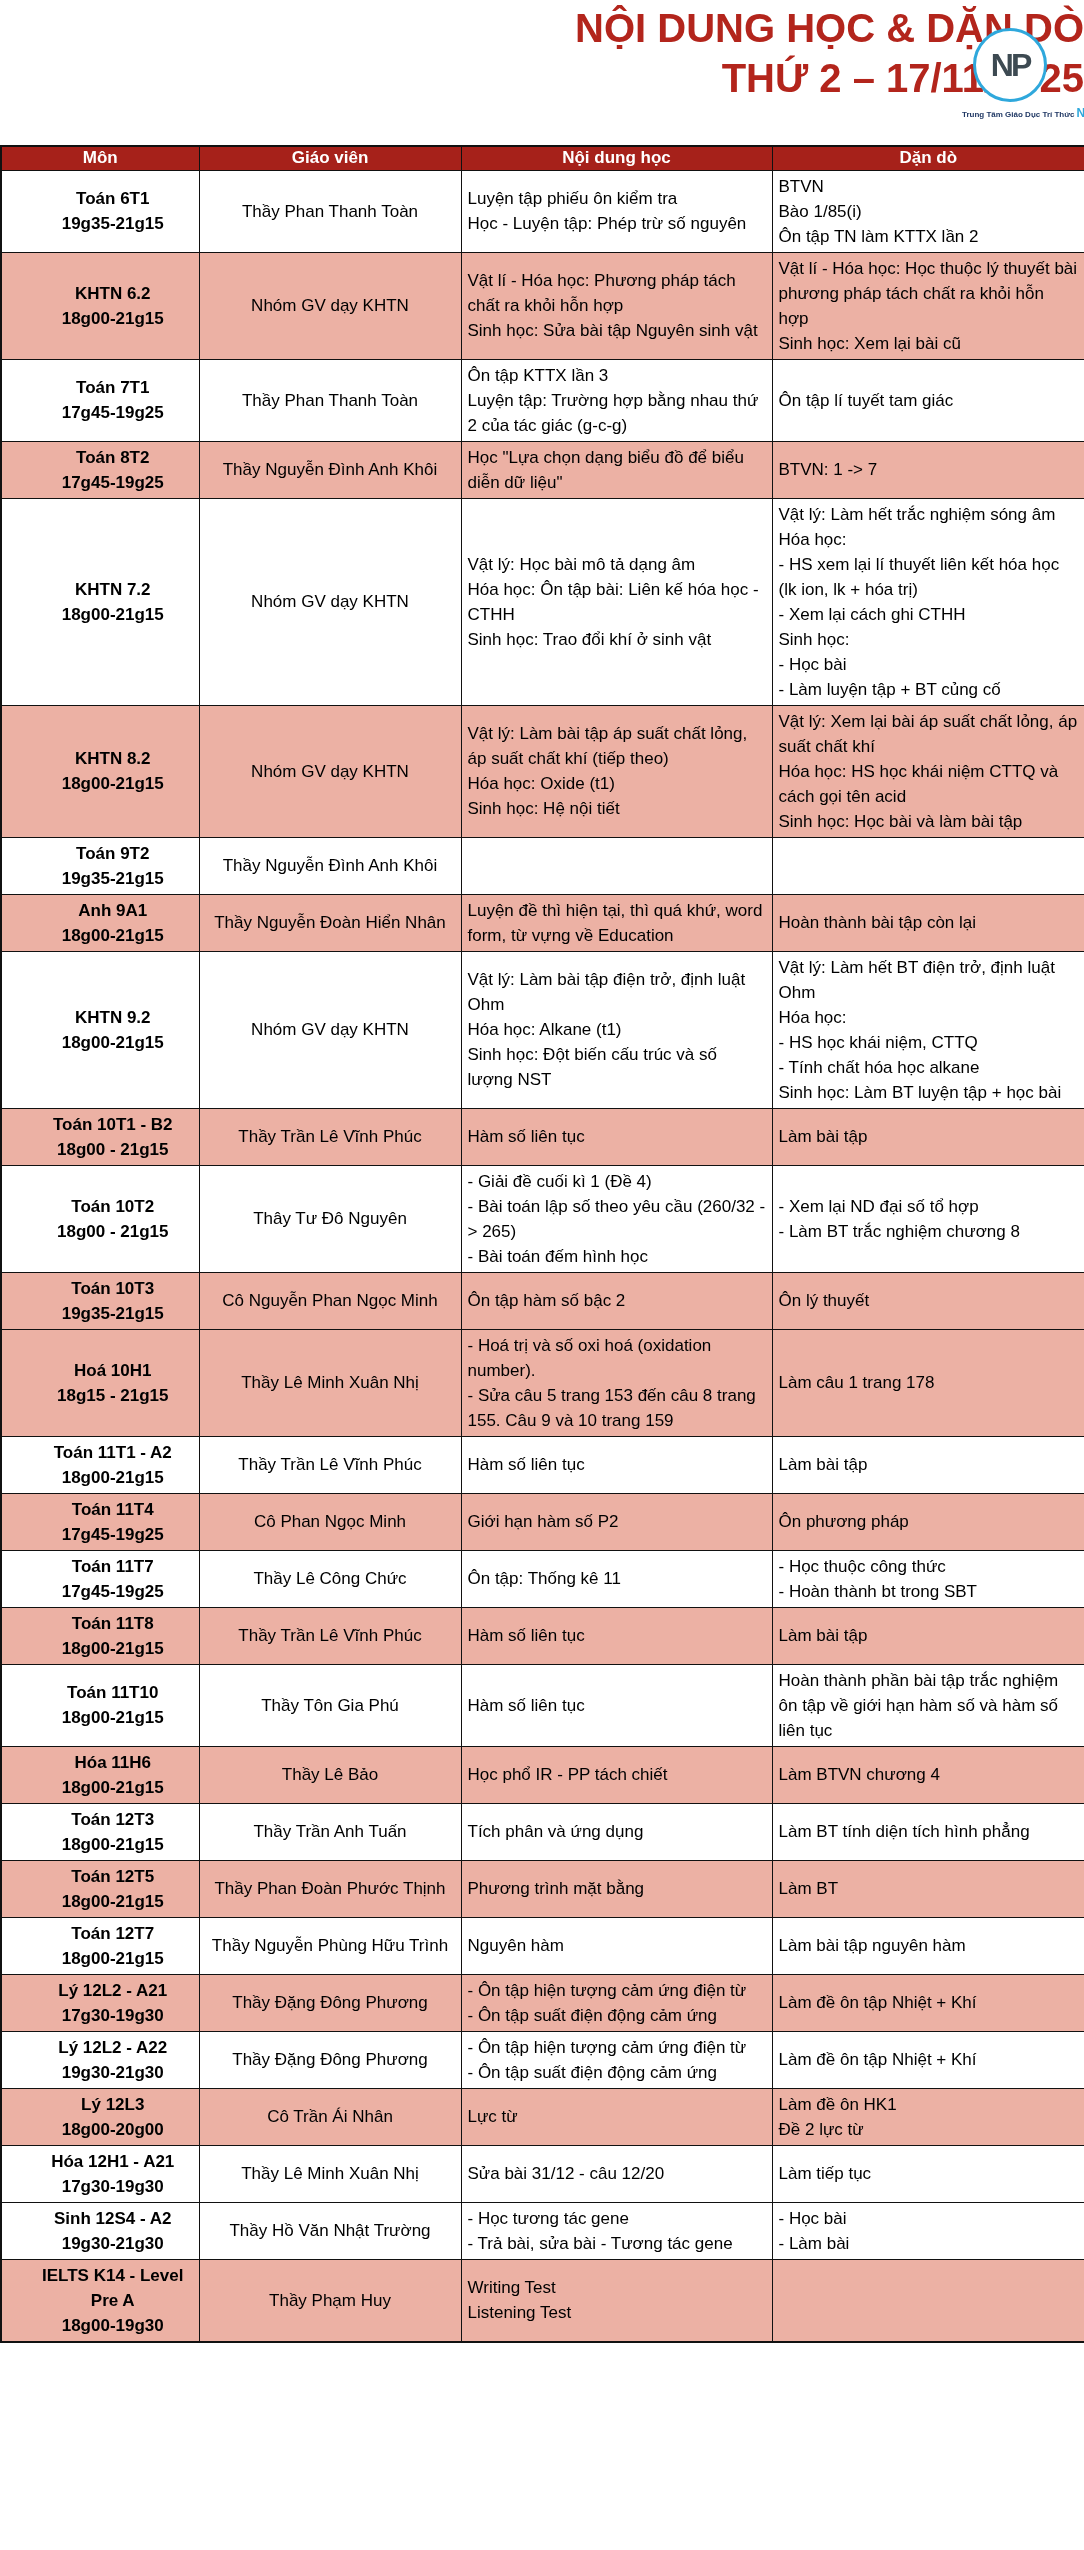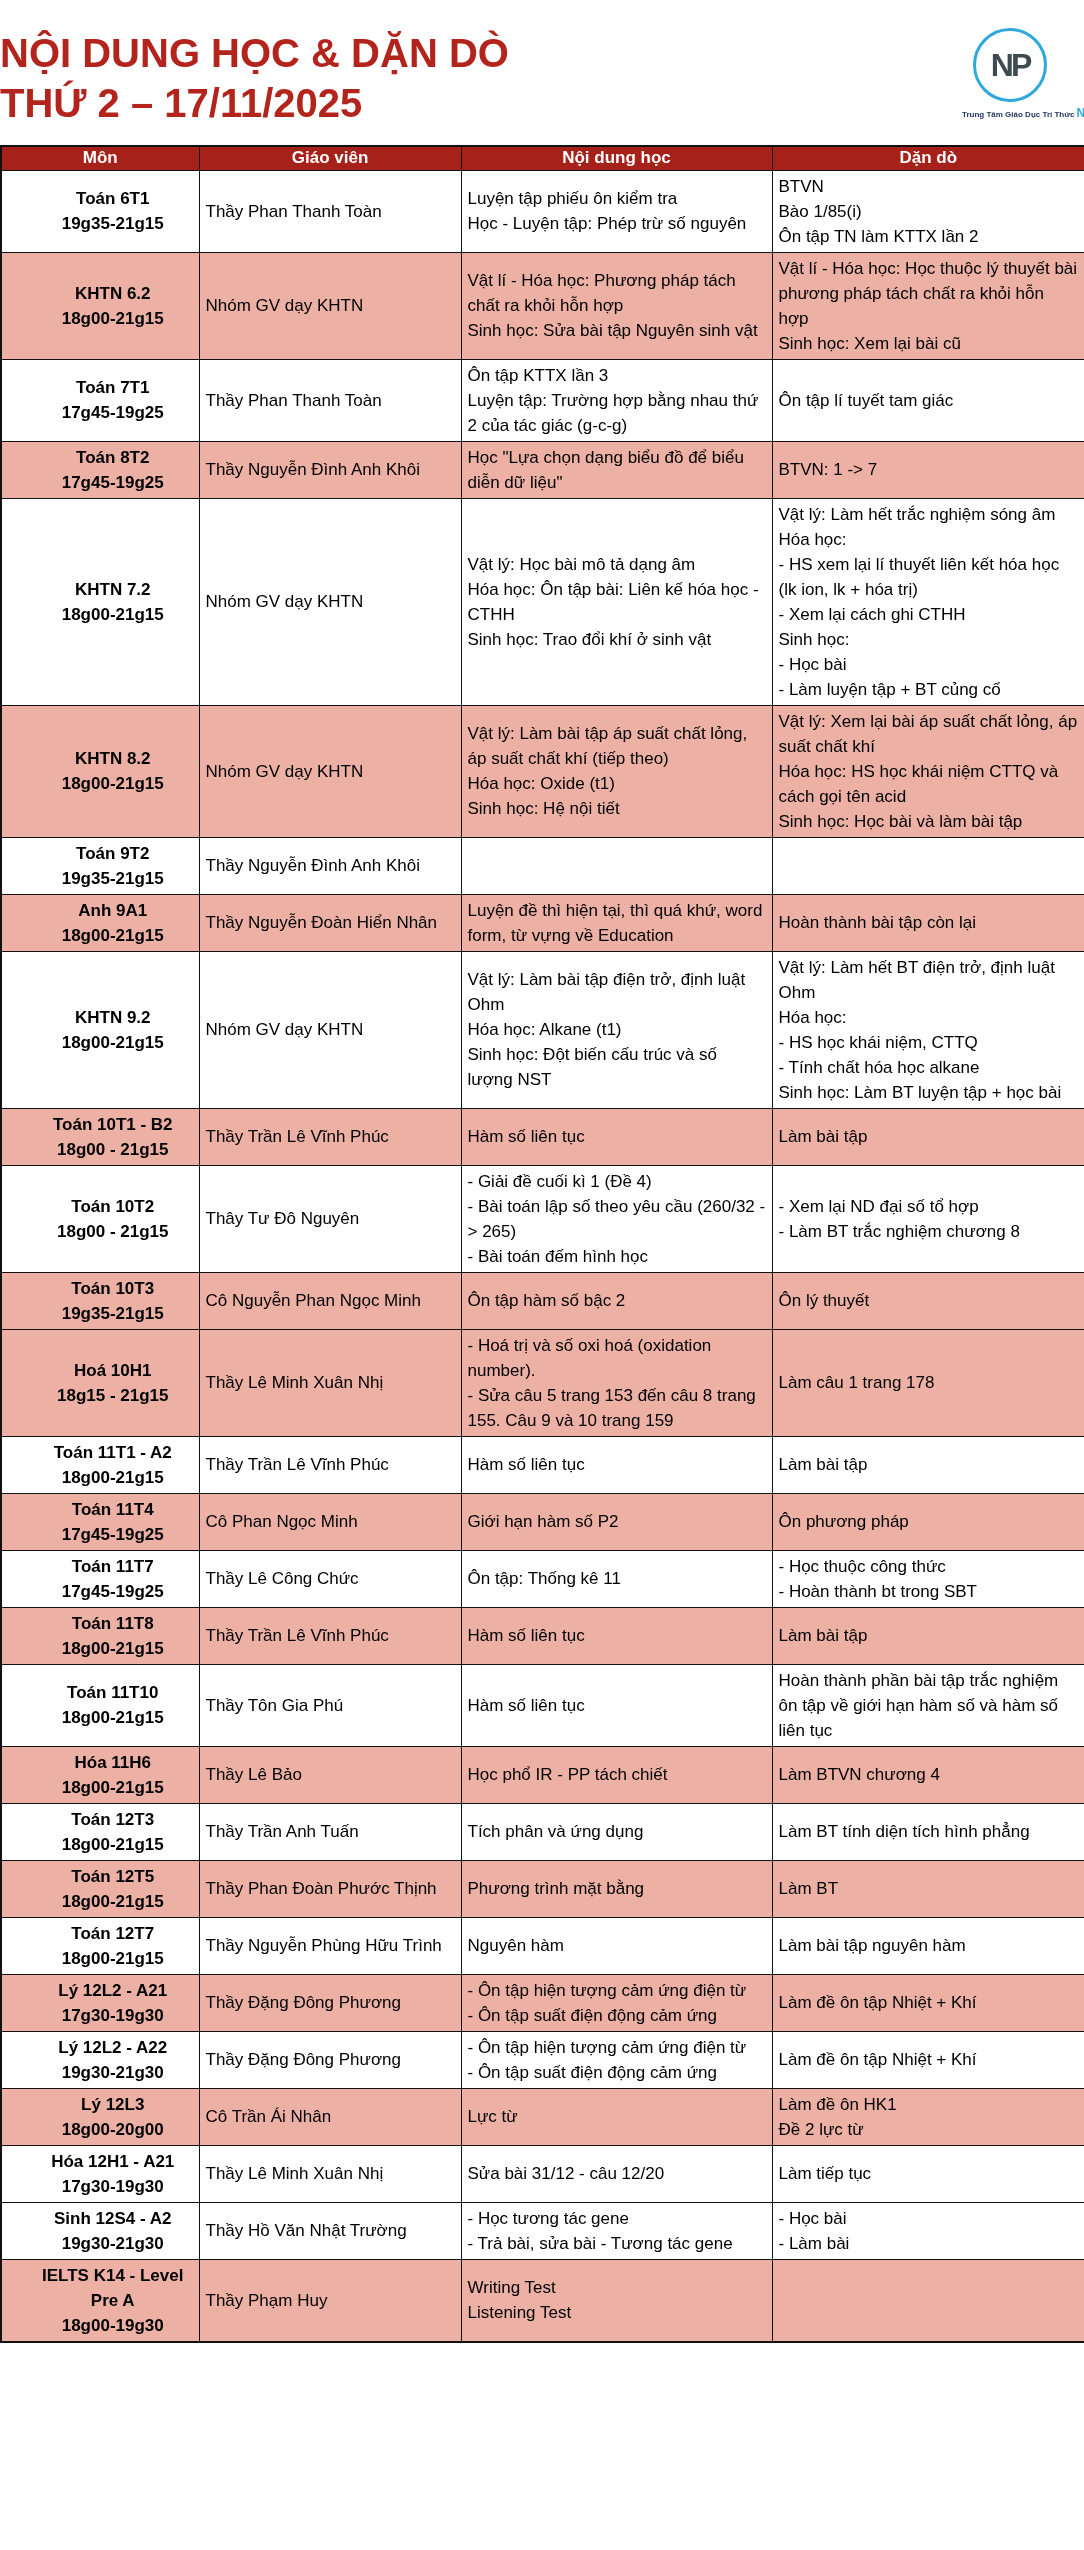--- a/index.html
+++ b/index.html
@@ -14,21 +14,21 @@
   }
   *{margin:0;padding:0;box-sizing:border-box;}
   html,body{width:1084px;}
   body{
     height:2550px;overflow:hidden;background:#fff;
     font-family:"Liberation Sans","DejaVu Sans",sans-serif;
     color:#000;position:relative;
   }
   .page-header{position:relative;height:145px;width:100%;}
   .title{
-    text-align:left;padding-top:28px;
+    text-align:right;padding-top:3px;
     color:var(--title-red);font-weight:bold;
     font-size:40px;line-height:50px;letter-spacing:0px;
   }
   .logo{
     position:absolute;top:28px;right:26px;width:96px;text-align:left;
   }
   .logo-circle{
     width:74px;height:74px;border-radius:50%;
     border:3px solid var(--logo-cyan);
     margin:0 auto;display:flex;align-items:center;justify-content:center;
@@ -53,21 +53,21 @@
     border:1px solid var(--border);padding:1px 4px;margin-left:40px;
   }
   .schedule td{
     border:1px solid var(--border);
     font-size:17px;line-height:25px;
     padding:3px 6px;vertical-align:middle;height:48px;
     word-wrap:break-word;
   }
   .schedule tr.shaded td{background:var(--row-pink);}
   td.col-subject{text-align:center;font-weight:bold;padding-left:31px;}
-  td.col-teacher{}
+  td.col-teacher{text-align:center;}
   td.col-content,td.col-homework{text-align:left;}
   .cell-line{display:block;}
 </style>
 </head>
 <body>
 
 <div class="page-header">
   <div class="title">
     <div>NỘI DUNG HỌC &amp; DẶN DÒ</div>
     <div>THỨ 2 – 17/11/2025</div>

